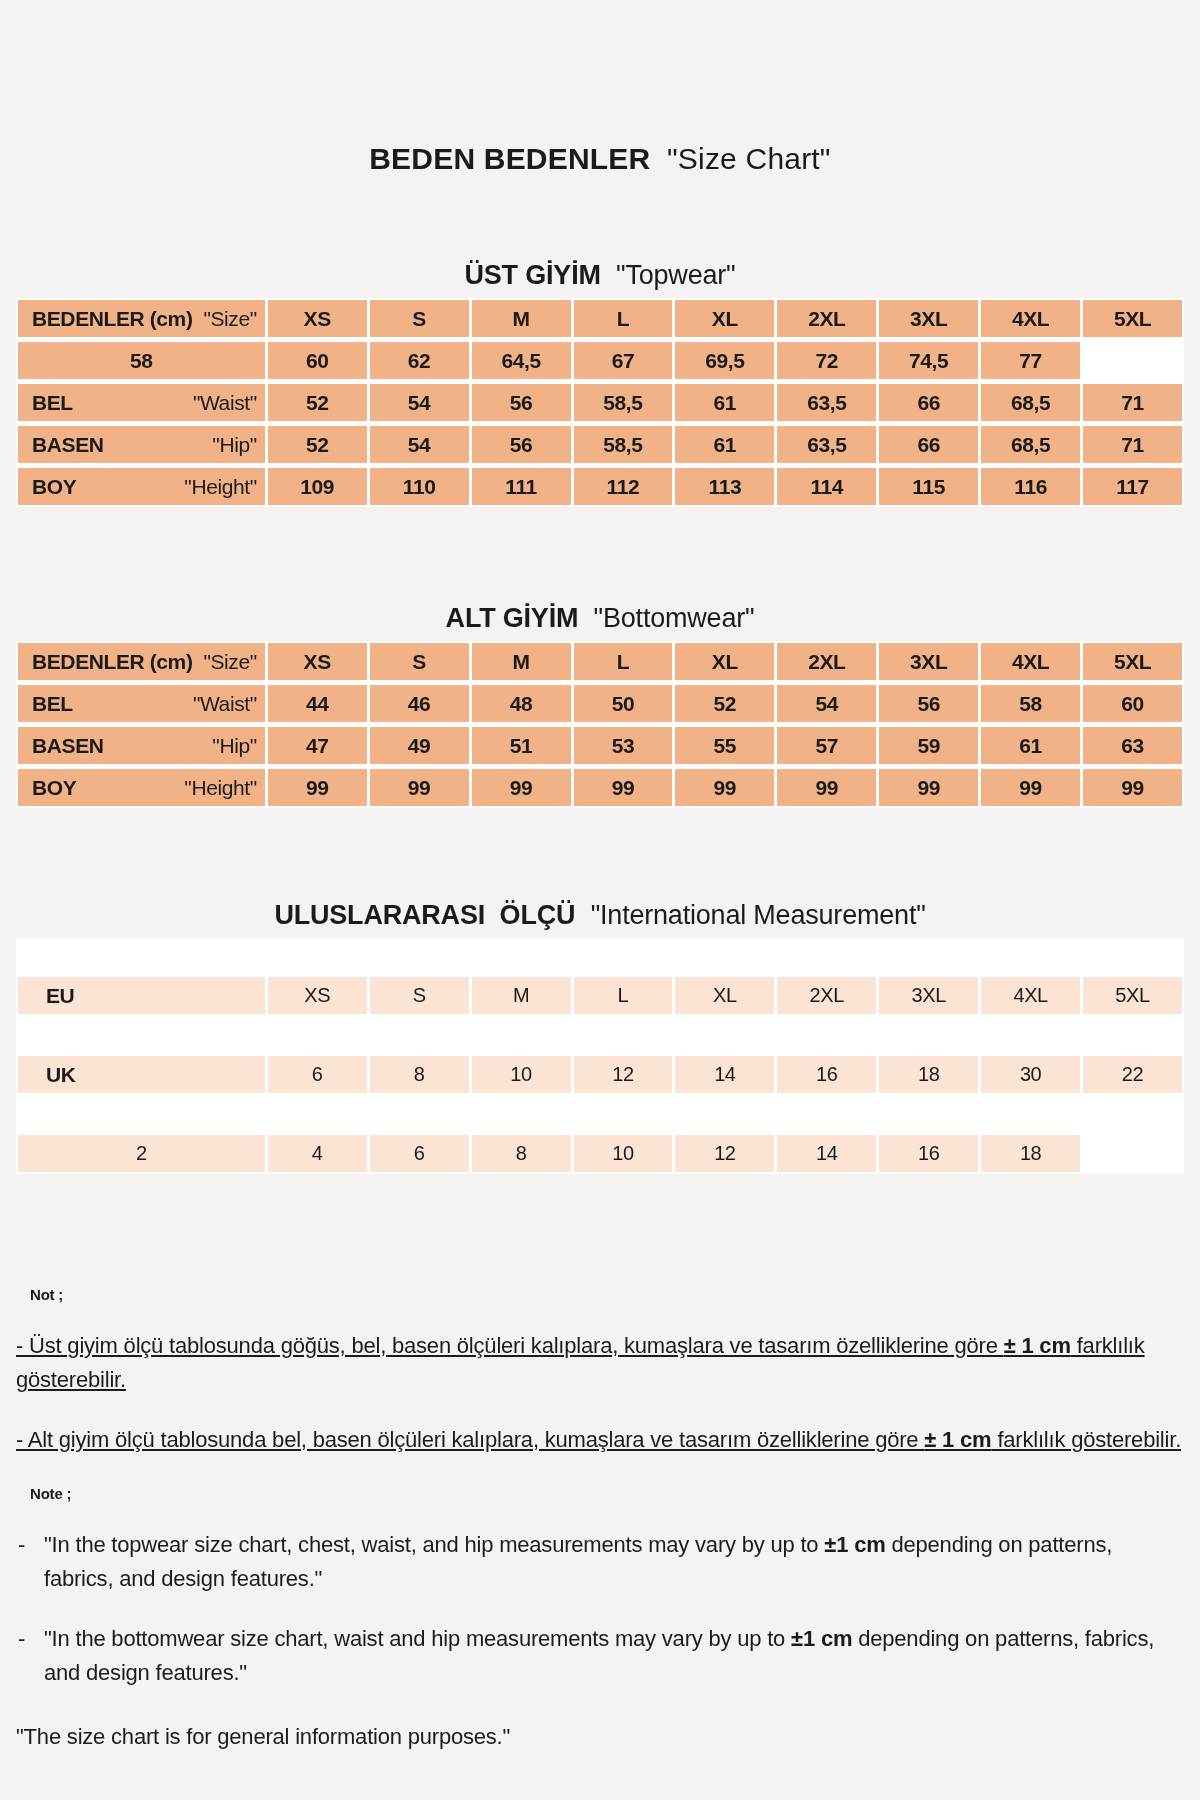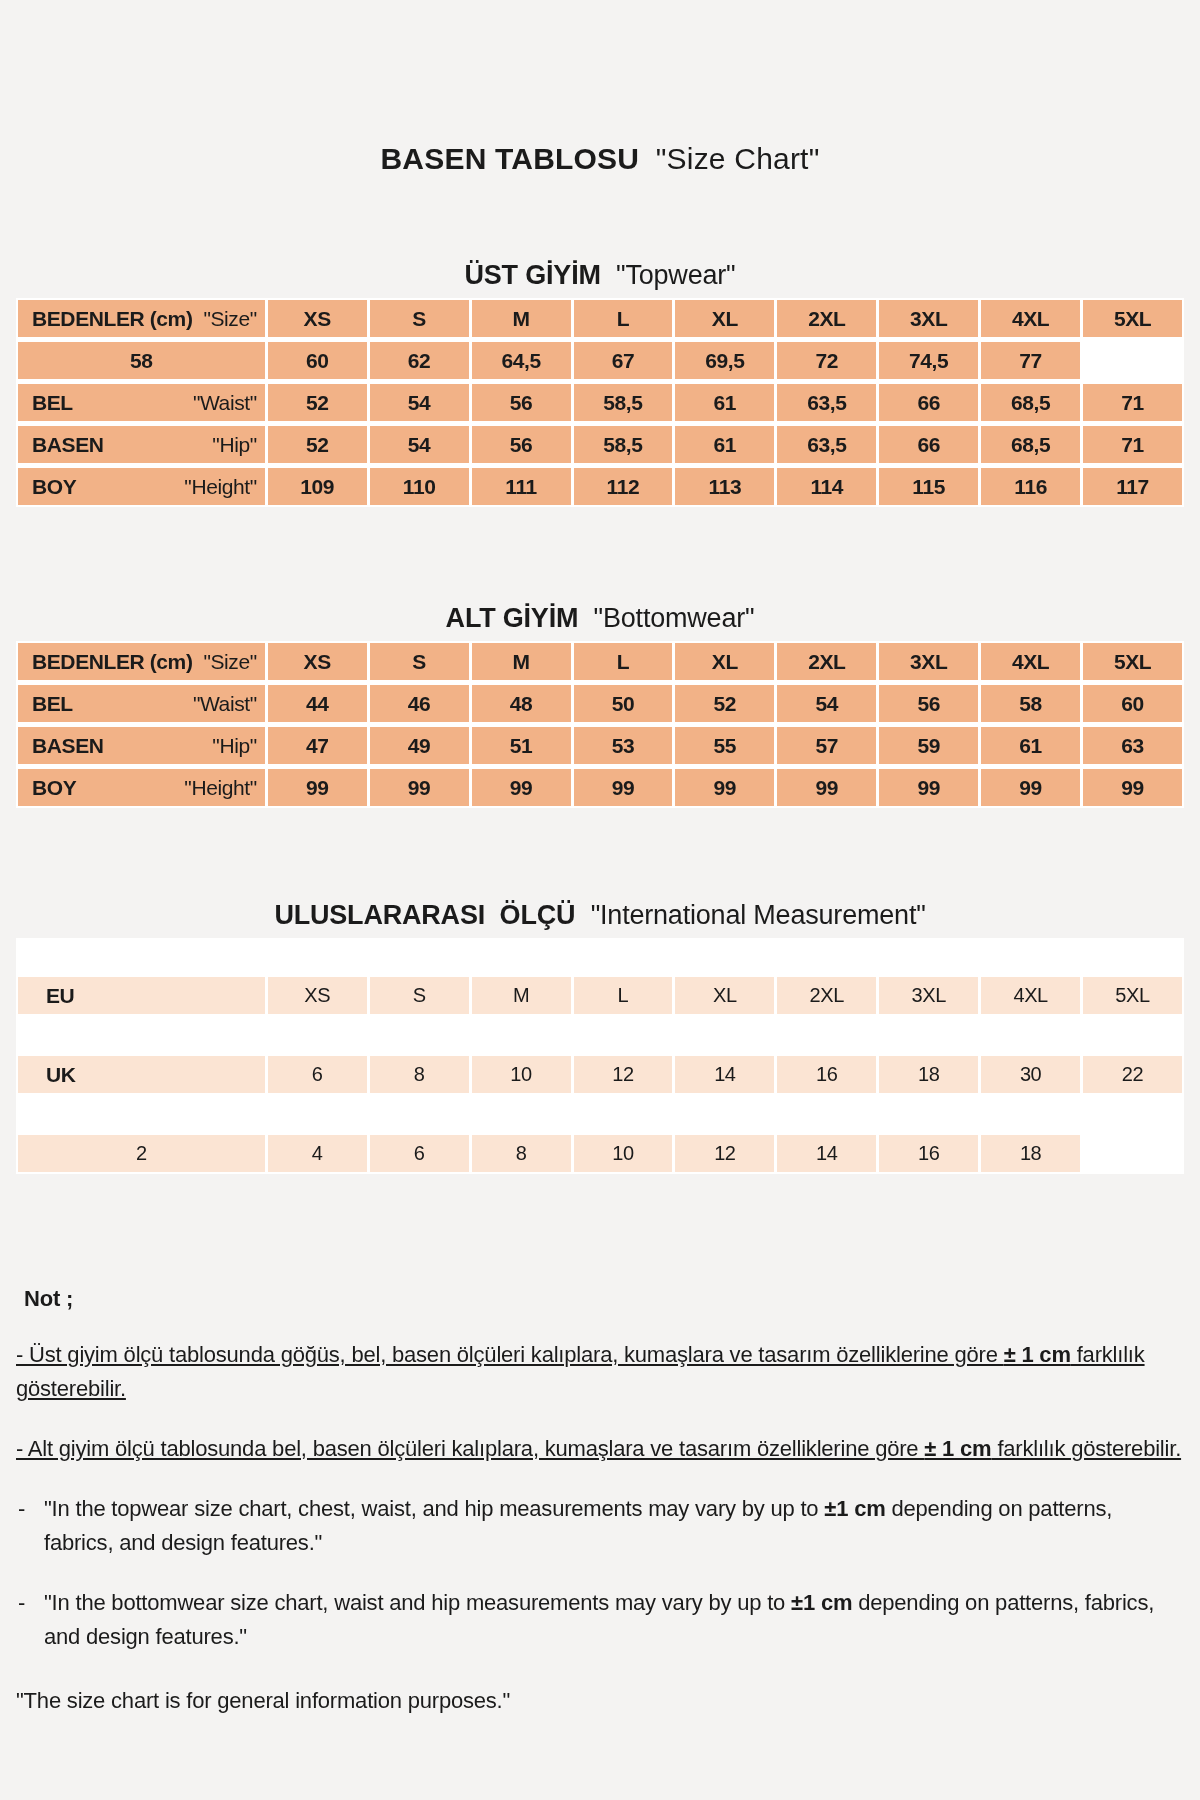--- a/index.html
+++ b/index.html
@@ -72,35 +72,35 @@
   .main-table .tcell { font-weight: 700; }
   .main-table .lab-en { font-weight: 400; }
 
   .light-table { --cell: #fbe4d3; }
   .light-table .tcell { font-weight: 400; font-size: 20px; margin-top: 37px; }
   .light-table .lab { font-weight: 700; font-size: 21px; }
   .light-table .lcell { justify-content: flex-start; padding-left: 28px; }
 
   
   .notes { margin-top: 112px; font-size: 22px; letter-spacing: -0.2px; }
-  .note-heading { margin: 8px; font-size: 22px; font-weight: 700; }
+  .note-heading { margin: 14px; font-size: 15px; font-weight: 700; }
   .note-para { margin: 26px 0 0 0; line-height: 34px; text-decoration: underline; }
   .note-footer { margin: 30px 0 0 0; line-height: 34px; }
   .en-heading { margin-top: 28px; }
   .en-item { display: flex; margin-top: 26px; line-height: 34px; }
   .en-item .dash { flex: none; width: 28px; padding-left: 2px; }
   .note-bold { font-weight: 700; }
 </style>
 </head>
 <body>
 
 <div class="page">
 
   <h1 class="main-title">
-    <span class="tb">BASEN TABLOSU</span>
+    <span class="tb">BEDEN BEDENLER</span>
     <span class="tq">"Size Chart"</span>
   </h1>
 
   <section class="section-topwear">
     <h2 class="sec-title">
       <span class="tb">ÜST GİYİM</span>
       <span class="tq">"Topwear"</span>
     </h2>
     <div class="size-table main-table">
         <div class="trow">
@@ -300,20 +300,21 @@
 
     <p class="note-para">
       <span>- Üst giyim ölçü tablosunda göğüs, bel, basen ölçüleri kalıplara, kumaşlara ve tasarım özelliklerine göre </span><span class="note-bold">± 1 cm</span><span> farklılık gösterebilir.</span>
     </p>
 
     <p class="note-para">
       <span>- Alt giyim ölçü tablosunda bel, basen ölçüleri kalıplara, kumaşlara ve tasarım özelliklerine göre </span><span class="note-bold">± 1 cm</span><span> farklılık gösterebilir.</span>
     </p>
 
 
+    <p class="note-heading en-heading">Note ;</p>
 
     <div class="en-item">
       <span class="dash">-</span>
       <div>
         <span>"In the topwear size chart, chest, waist, and hip measurements may vary by up to </span><span class="note-bold">±1 cm</span><span> depending on patterns, fabrics, and design features."</span>
       </div>
     </div>
 
     <div class="en-item">
       <span class="dash">-</span>

